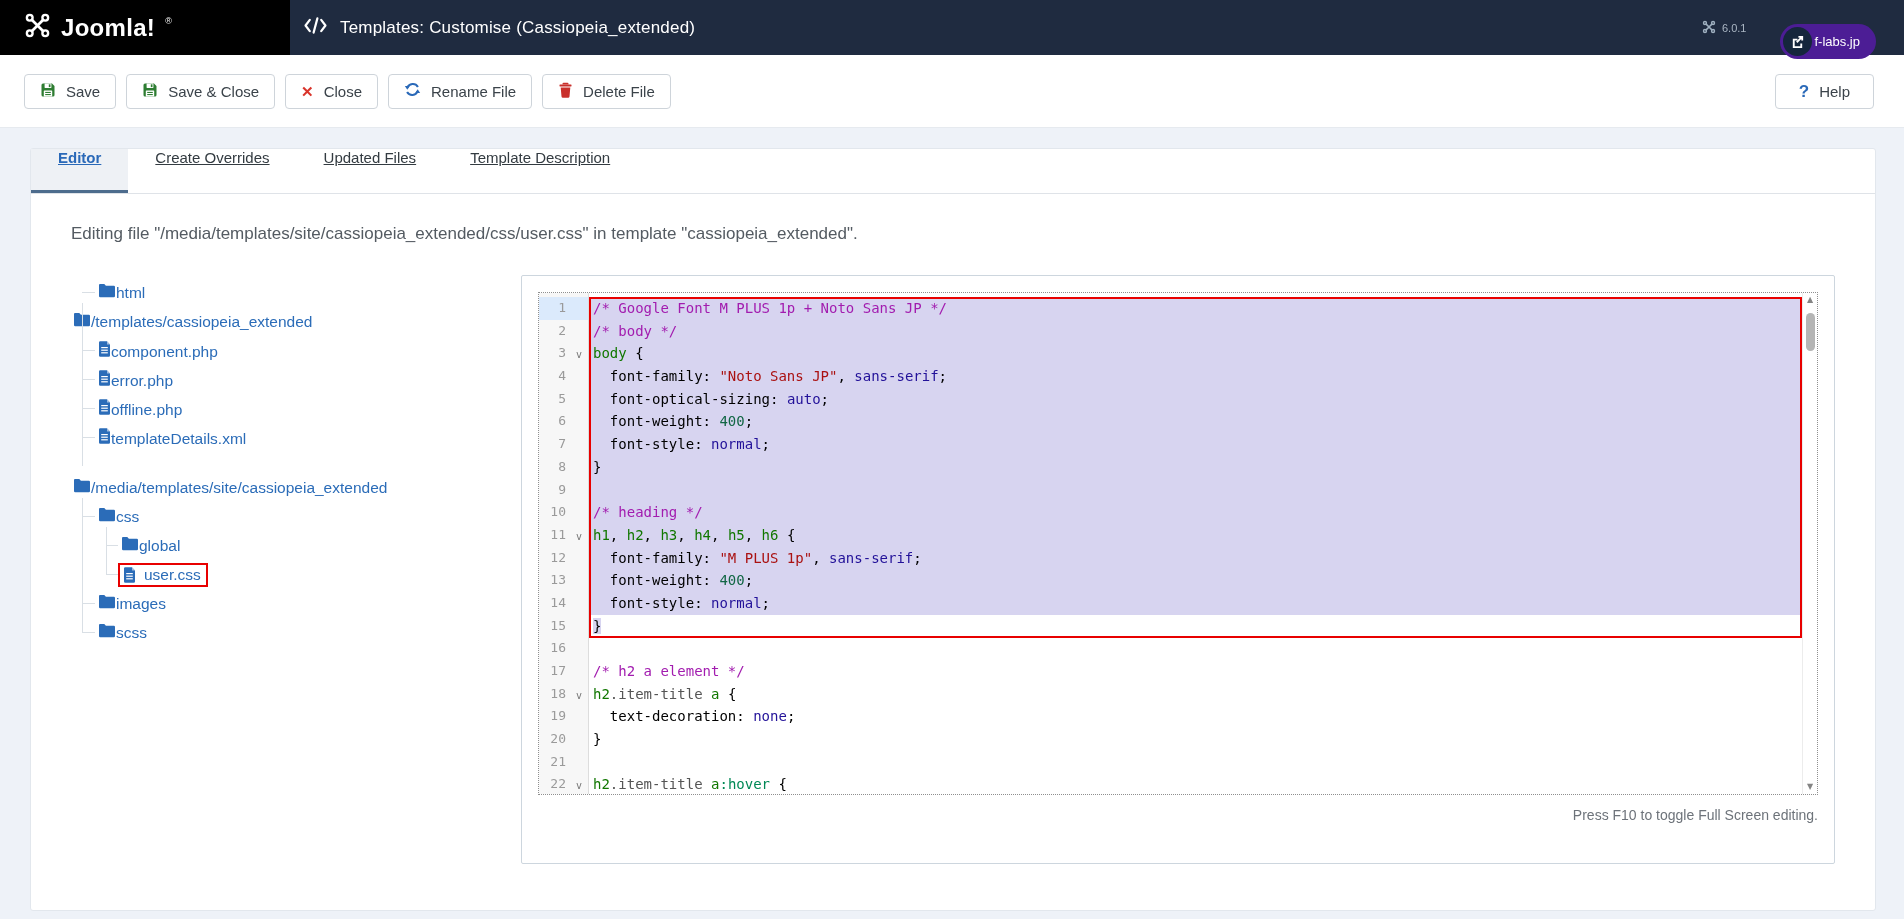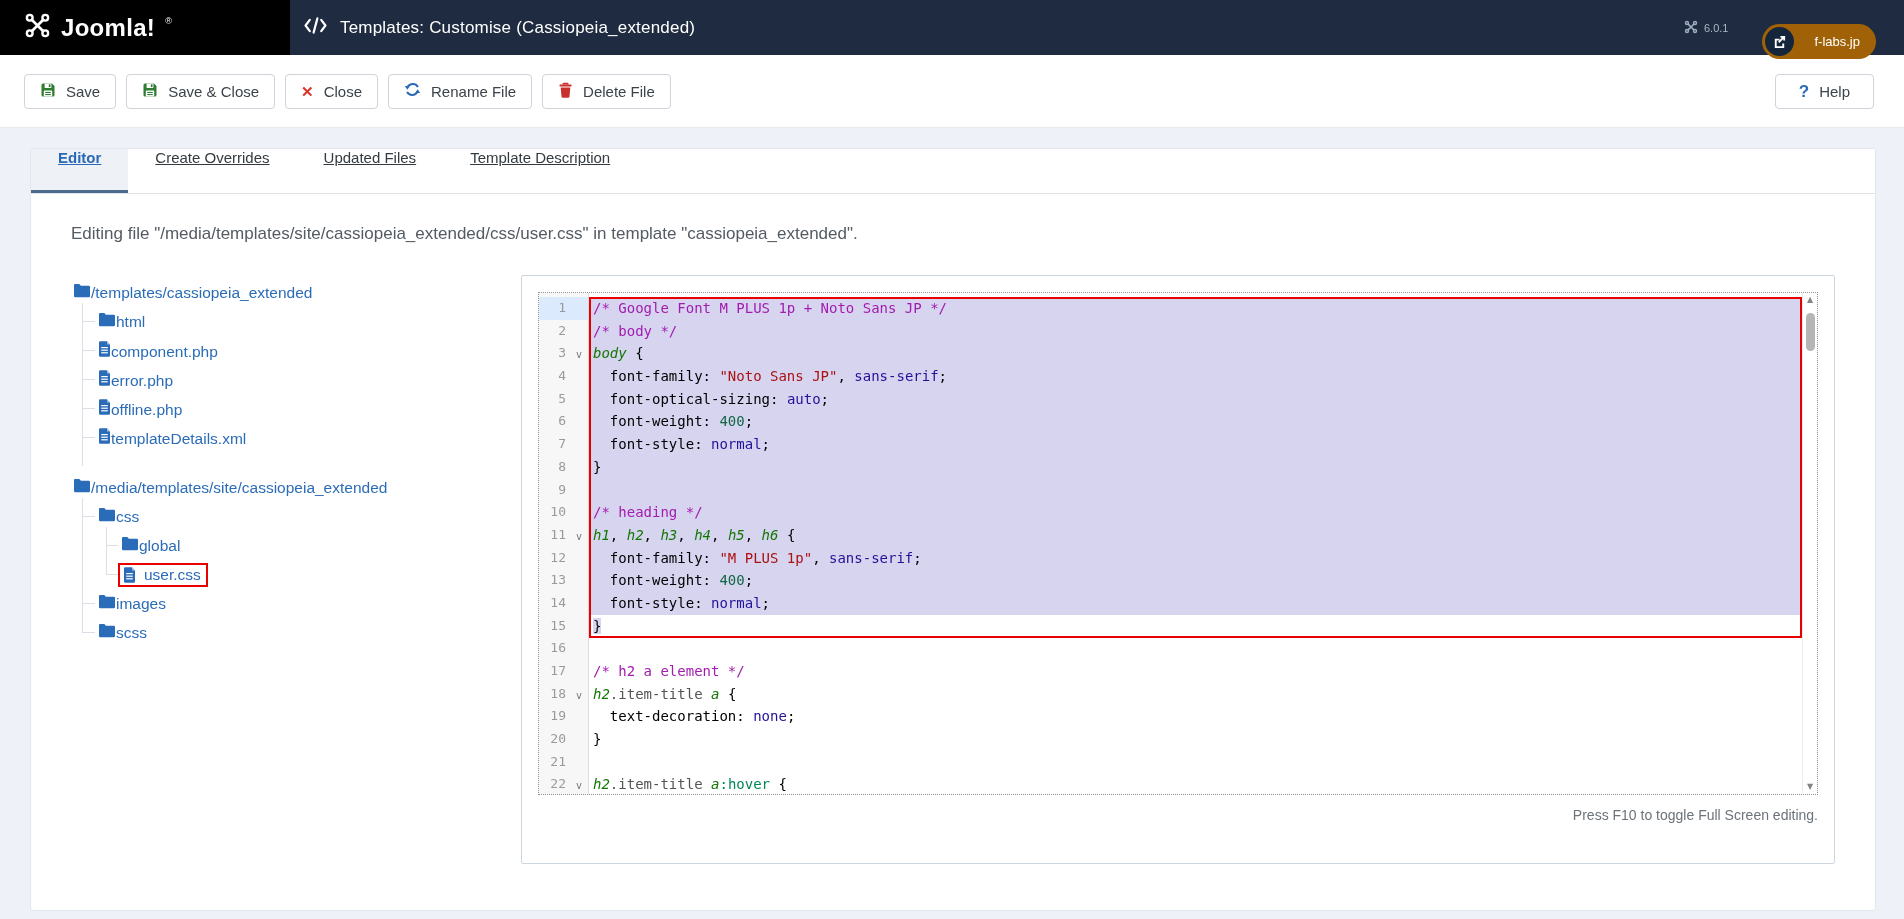--- a/index.html
+++ b/index.html
@@ -8,21 +8,21 @@
 
   
   .header { height:55px; display:flex; background:#1f2b40; }
   .logo-band { width:290px; background:#000000; display:flex; align-items:center; padding-left:24px; gap:10px; flex:0 0 auto; }
   .logo-word { color:#fff; font-size:24px; font-weight:600; letter-spacing:.3px; }
   .logo-reg { color:#fff; font-size:9px; vertical-align:top; position:relative; top:-7px; }
   .header-main { flex:1; display:flex; align-items:center; padding:0 28px 0 13px; gap:12px; }
   .page-title { color:#fff; font-size:17px; font-weight:500; letter-spacing:.2px; }
   .header-spacer { flex:1; }
   .version { display:flex; align-items:center; gap:6px; color:#aab6c3; font-size:11px; margin-right:22px; }
-  .site-pill { display:flex; align-items:center; gap:20px; background:#a16207; border:none; border-radius:18px; height:35px; padding:0 16px 0 3px; cursor:pointer;margin-top:27px; }
+  .site-pill { display:flex; align-items:center; gap:2px; background:#4c1d95; border:none; border-radius:18px; height:35px; padding:0 16px 0 3px; cursor:pointer;margin-top:27px; }
   .site-pill .circ { width:29px; height:29px; border-radius:50%; background:#15263c; display:flex; align-items:center; justify-content:center; }
   .site-pill .lbl { color:#fff; font-size:13px; }
 
   
   .toolbar { height:73px; background:#fff; border-bottom:1px solid #e6eaef; display:flex; align-items:center; padding:0 30px 0 24px; gap:10px; }
   .btn { display:inline-flex; align-items:center; gap:10px; height:35px; padding:0 15px; background:#fff; border:1px solid #ced4da; border-radius:4px; font-family:inherit; font-size:15px; color:#3b434a; cursor:pointer; }
   .toolbar-spacer { flex:1; }
   .icon-x { color:#d9342b; font-size:15px; font-weight:700; line-height:1; }
   .icon-q { color:#2a69b8; font-size:17px; font-weight:700; line-height:1; }
 
@@ -60,21 +60,21 @@
   .cm-code { flex:1; position:relative; padding:4px 15px 0 0; }
   .line { height:22.7px; line-height:22.7px; white-space:pre; font-size:14px; color:#000; padding-left:4px; }
   .line.sel { background:#d7d4f0; }
   .selch { background:#d7d4f0; }
   .sel-box { position:absolute; left:0; right:15px; top:4px; height:341px; border:2px solid #e80000; pointer-events:none; }
   .cm-scroll { position:absolute; top:0; right:0; bottom:0; width:15px; background:#fff; border-left:1px solid #ececec; display:flex; flex-direction:column; align-items:center; }
   .cm-scroll .arr { font-size:8px; color:#848484; line-height:10px; padding:2px 0; cursor:pointer; font-family:"DejaVu Sans", sans-serif; }
   .cm-scroll .arr.down { margin-top:auto; }
   .cm-thumb { width:9px; height:38px; background:#b5b5b5; border-radius:5px; margin-top:6px; cursor:pointer; }
   .tok-comment { color:#a21caf; }
-  .tok-tag { color:#117700;font-style:italic; }
+  .tok-tag { color:#117700; }
   .tok-string { color:#aa1111; }
   .tok-atom { color:#221199; }
   .tok-number { color:#116644; }
   .tok-qualifier { color:#555; }
   .tok-pseudo { color:#008855; }
   .tok-property, .tok-plain { color:#000; }
   .editor-hint { margin-top:12px; text-align:right; font-size:14px; color:#6d737a; }
 </style>
 </head>
 <body>
@@ -216,29 +216,29 @@
     <div class="tab">
         <span>Template Description</span>
       </div>
   </div>
 
   <div class="editing-note">Editing file "/media/templates/site/cassiopeia_extended/css/user.css" in template "cassiopeia_extended".</div>
 
   <div class="content">
     <div class="tree" id="tree">
         <div class="tree-group">
+          <div class="tree-row lvl1">
+            <span><svg width="18" height="15" viewBox="0 0 18 15">
+                <path fill="#2b6cb8" d="M1 2.2C1 1.5 1.5 1 2.2 1h4.1l1.6 1.8h8A1.2 1.2 0 0 1 17 4v9a1.2 1.2 0 0 1-1.2 1.2H2.2A1.2 1.2 0 0 1 1 13z"></path>
+              </svg><span>html</span></span>
+          </div>
           <div class="tree-row lvl0">
             <span><svg width="18" height="15" viewBox="0 0 18 15">
                 <path fill="#2b6cb8" d="M1 2.2C1 1.5 1.5 1 2.2 1h4.1l1.6 1.8h8A1.2 1.2 0 0 1 17 4v9a1.2 1.2 0 0 1-1.2 1.2H2.2A1.2 1.2 0 0 1 1 13z"></path>
               </svg><span>/templates/cassiopeia_extended</span></span>
-          </div>
-          <div class="tree-row lvl1">
-            <span><svg width="18" height="15" viewBox="0 0 18 15">
-                <path fill="#2b6cb8" d="M1 2.2C1 1.5 1.5 1 2.2 1h4.1l1.6 1.8h8A1.2 1.2 0 0 1 17 4v9a1.2 1.2 0 0 1-1.2 1.2H2.2A1.2 1.2 0 0 1 1 13z"></path>
-              </svg><span>html</span></span>
           </div>
           <div class="tree-row lvl1">
             <span><svg width="13" height="16" viewBox="0 0 13 16">
                 <path fill="#2b6cb8" d="M1 1.5A1.2 1.2 0 0 1 2.2 0.3H9l3 3.2v11a1.2 1.2 0 0 1-1.2 1.2H2.2A1.2 1.2 0 0 1 1 14.5z"></path>
                 <rect x="3.2" y="6" width="6.6" height="1.2" fill="#fff"></rect>
                 <rect x="3.2" y="8.6" width="6.6" height="1.2" fill="#fff"></rect>
                 <rect x="3.2" y="11.2" width="6.6" height="1.2" fill="#fff"></rect>
                 <path fill="#fff" d="M9 0.3l3 3.2H9z" opacity="0.55"></path>
               </svg><span>component.php</span></span>
           </div>

